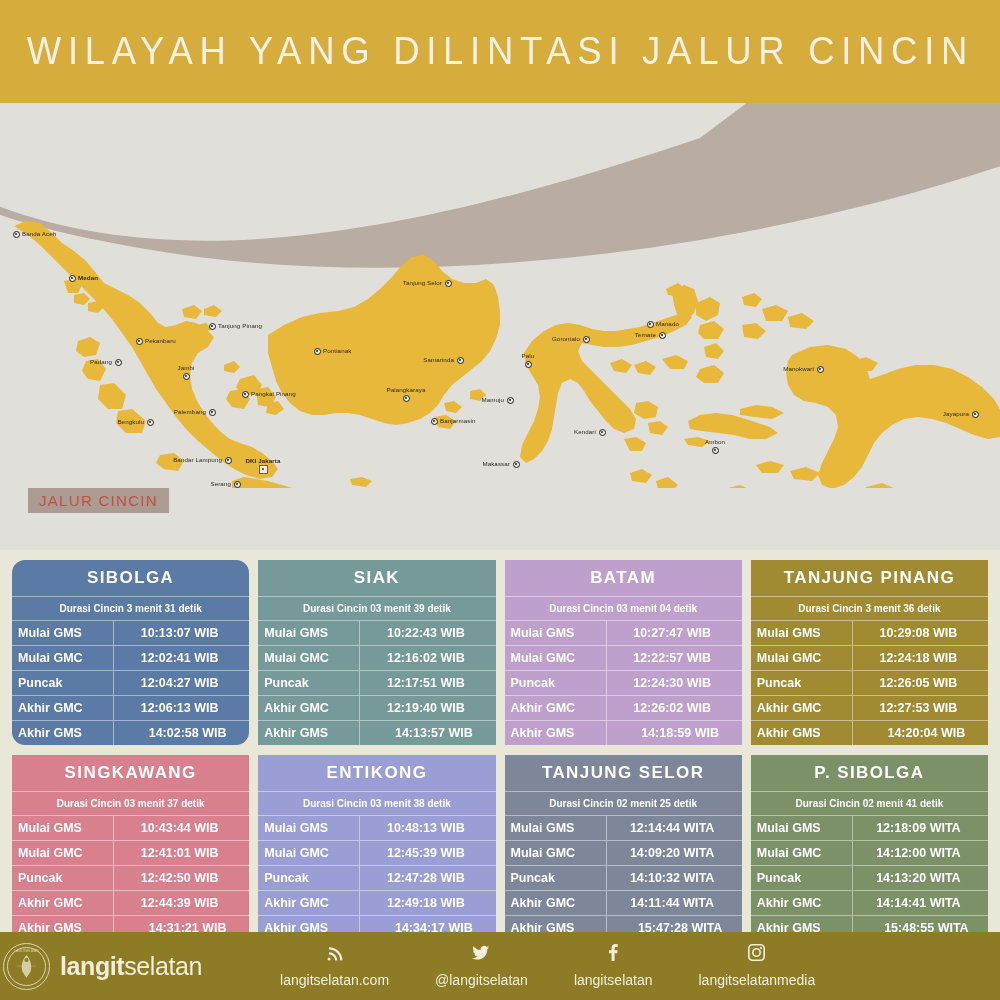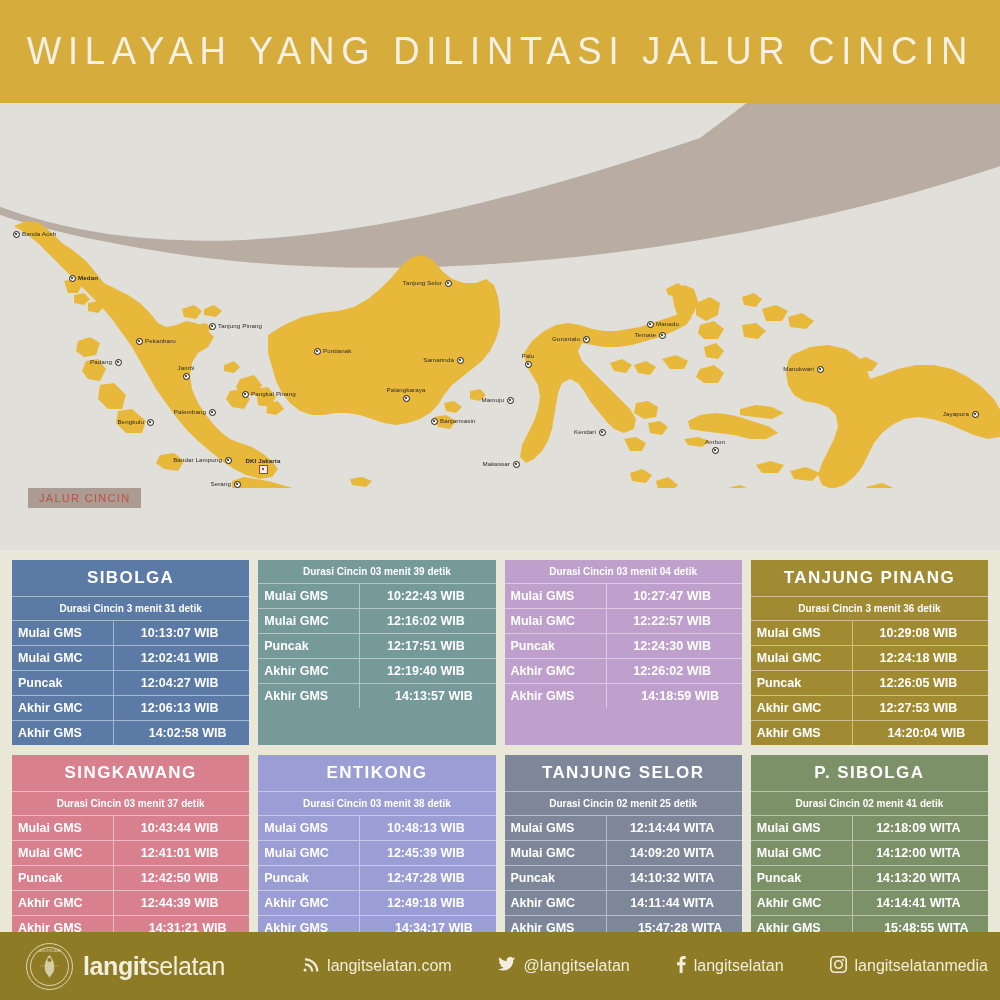--- a/index.html
+++ b/index.html
@@ -68,21 +68,21 @@
   .caption-area {
     position: relative;
     width: 1000px; height: 62px;
     background: #e1dfda;
     padding: 0 0 0 28px;
   }
   .legend-chip {
     display: inline-block;
     background: #ab9b92;
     color: #c0503f;
-    font-size: 11px;
+    font-size: 15px;
     letter-spacing: 1.3px;
     padding: 4px 11px 4px 11px;
     margin-top: 0px;
   }
   .caption-text {
     margin-top: 7px;
     color: #3a332c;
     font-size: 14px;
     letter-spacing: .7px;
     font-weight: 400;
@@ -136,42 +136,42 @@
     text-align: center;
     padding: 5px 4px 5px 0;
   }
 
   
   .footer {
     position: absolute; left: 0; bottom: 0;
     width: 1000px; height: 68px;
     background: #8d7b25;
     display: flex; align-items: center;
-    padding: 0 26px;
+    padding: 0 3px;
     margin-top: 36px;
   }
   .brand { display: flex; align-items: center; gap: 10px; }
   .brand-seal {
     width: 47px; height: 47px; border-radius: 50%;
     border: 1.4px solid #ddd6b2;
     position: relative;
     flex: 0 0 auto;
   }
   .brand-seal svg { position: absolute; left: 0; top: 0; }
   .brand-word { font-size: 25px; color: #f2eedd; letter-spacing: -.4px; }
   .brand-word b { font-weight: bold; }
   .brand-word span { font-weight: 300; }
   .social-list {
     display: flex; align-items: center;
     margin-left: 78px;
     gap: 46px;
   }
   .social {
     display: flex; align-items: center; gap: 8px;
-    color: #f2eedd; font-size: 16px;
+    color: #f2eedd; font-size: 14px; flex-direction: column;
   }
   .social svg { flex: 0 0 auto; }
 </style>
 </head>
 <body>
 
 <div id="page">
 
   <div class="header">
     <div class="header-title">WILAYAH YANG DILINTASI JALUR CINCIN</div>
@@ -363,21 +363,21 @@
         <div class="city-dot" style="left: 971.5px; top: 307.5px;"></div>
         <div class="city-label" style="right: 31px; top: 307px;">Jayapura</div>
       </div>
   </div>
 
   <div class="caption-area">
     <div class="legend-chip">JALUR CINCIN</div>
   </div>
 
   <div class="cards" id="cards">
-      <div class="card" style="background: rgb(91, 122, 166);">
+      <div class="card" style="background: rgb(91, 122, 166); border-radius: 13px;">
         <div class="card-title">SIBOLGA</div>
         <div class="card-sub">Durasi Cincin 3 menit 31 detik</div>
         <div class="card-row">
           <div class="row-label">Mulai GMS</div>
           <div class="row-value">10:13:07 WIB</div>
         </div>
         <div class="card-row">
           <div class="row-label">Mulai GMC</div>
           <div class="row-value">12:02:41 WIB</div>
         </div>
@@ -388,20 +388,21 @@
         <div class="card-row">
           <div class="row-label">Akhir GMC</div>
           <div class="row-value">12:06:13  WIB</div>
         </div>
         <div class="card-row">
           <div class="row-label">Akhir GMS</div>
           <div class="row-value">14:02:58 WIB</div>
         </div>
       </div>
       <div class="card" style="background: rgb(118, 153, 154);">
+        <div class="card-title">SIAK</div>
         <div class="card-sub">Durasi Cincin 03 menit 39 detik</div>
         <div class="card-row">
           <div class="row-label">Mulai GMS</div>
           <div class="row-value">10:22:43 WIB</div>
         </div>
         <div class="card-row">
           <div class="row-label">Mulai GMC</div>
           <div class="row-value">12:16:02 WIB</div>
         </div>
         <div class="card-row">
@@ -411,20 +412,21 @@
         <div class="card-row">
           <div class="row-label">Akhir GMC</div>
           <div class="row-value">12:19:40 WIB</div>
         </div>
         <div class="card-row">
           <div class="row-label">Akhir GMS</div>
           <div class="row-value">14:13:57 WIB</div>
         </div>
       </div>
       <div class="card" style="background: rgb(191, 160, 205);">
+        <div class="card-title">BATAM</div>
         <div class="card-sub">Durasi Cincin 03 menit 04 detik</div>
         <div class="card-row">
           <div class="row-label">Mulai GMS</div>
           <div class="row-value">10:27:47 WIB</div>
         </div>
         <div class="card-row">
           <div class="row-label">Mulai GMC</div>
           <div class="row-value">12:22:57 WIB</div>
         </div>
         <div class="card-row">

